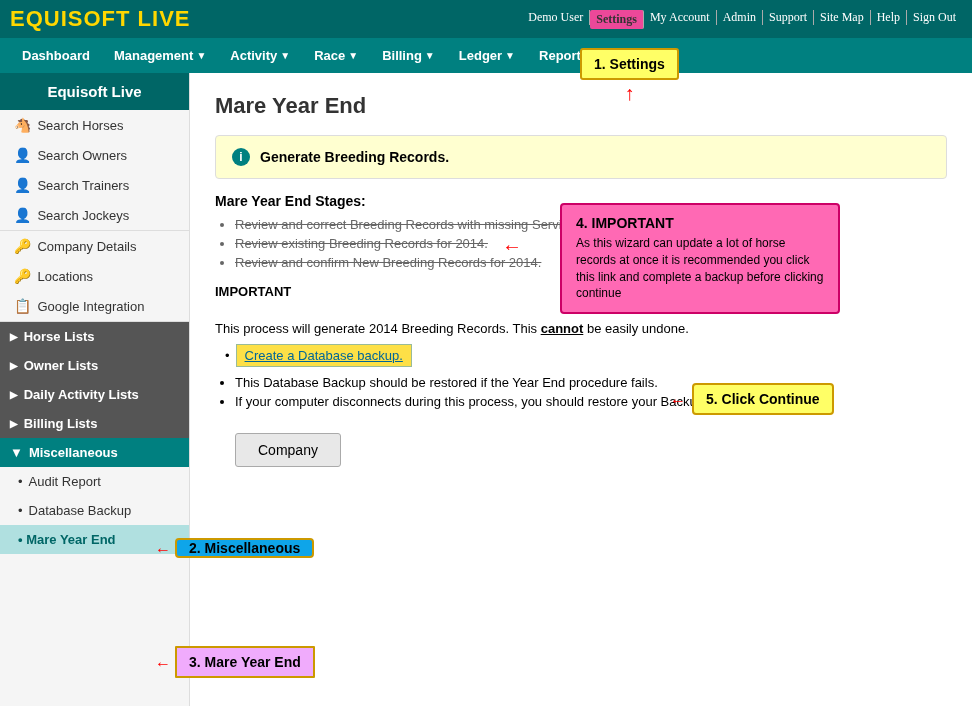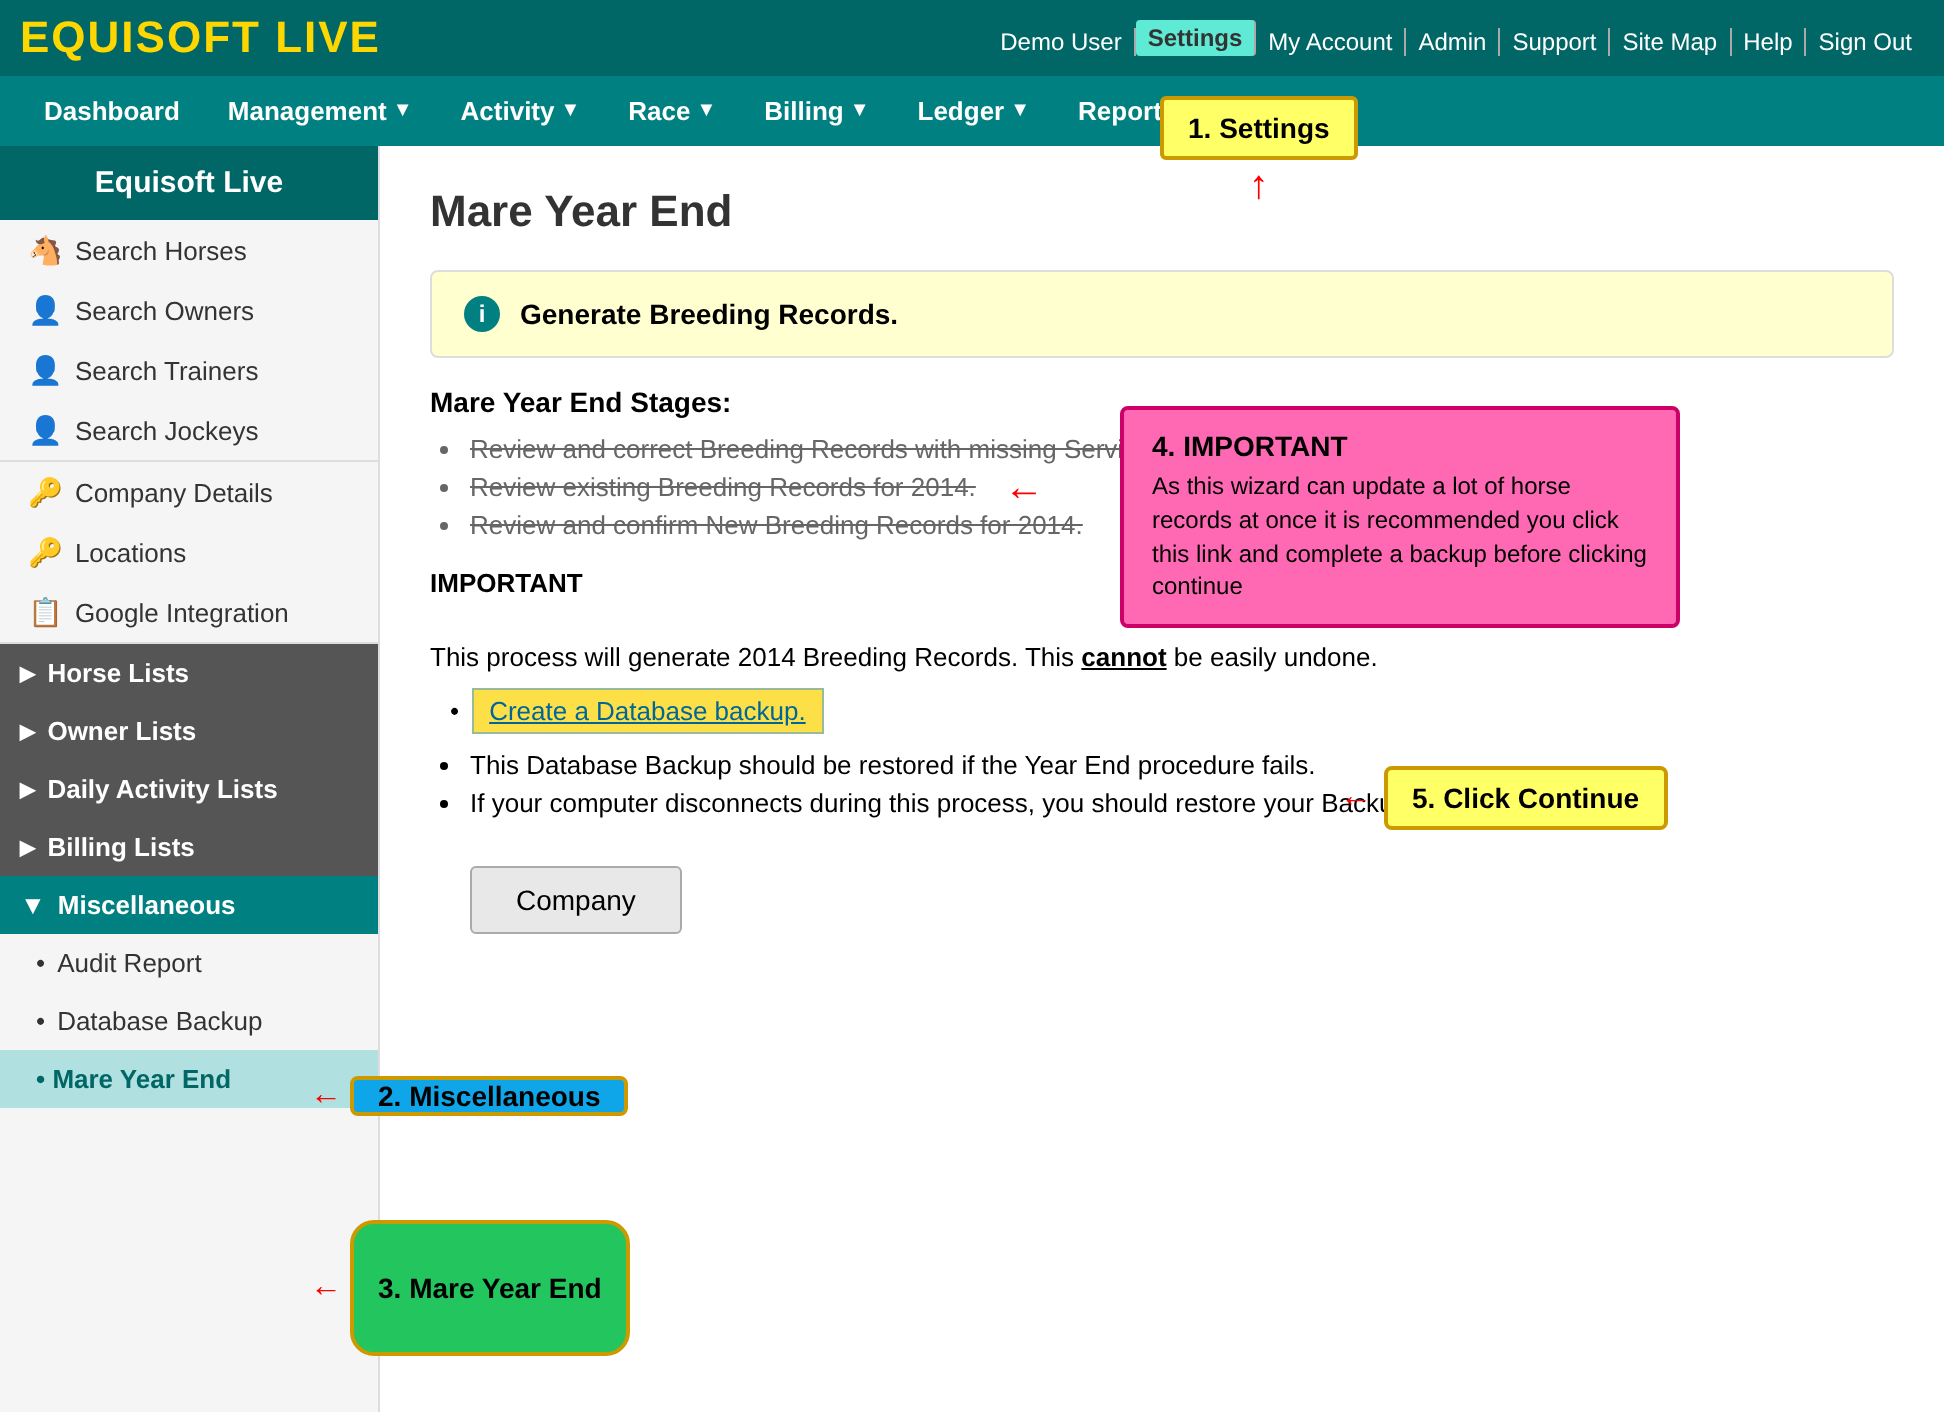--- a/index.html
+++ b/index.html
@@ -18,33 +18,34 @@
       font-size: 22px;
       font-weight: bold;
       color: white;
       letter-spacing: 1px;
     }
     .logo span {
       color: #FFD700;
     }
     .top-links {
       display: flex;
-      align-items: flex-end;
+      align-items: flex-start;
       gap: 0;
       font-size: 12px;
+      font-family: Liberation Serif, serif;
     }
     .top-links a {
       color: white;
       text-decoration: none;
       padding: 0 6px;
       border-right: 1px solid #aaa;
     }
     .top-links a:last-child { border-right: none; }
     .top-links a.active-link {
-      background: #5eead4;
+      background: #ec4899;
       color: #333;
       font-weight: bold;
       padding: 2px 6px;
       border-radius: 2px;
     }
     .demo-user {
       color: white;
       padding: 0 6px;
       border-right: 1px solid #aaa;
       font-size: 12px;
@@ -446,17 +447,17 @@
 
   <div style="position:absolute; bottom:148px; left:155px; z-index:200; display:flex; align-items:center; gap:4px;">
     <div style="color:red; font-size:16px;">←</div>
     <div style="background:#0ea5e9; border:2px solid #cc9900; border-radius:4px; padding:0 12px; font-size:14px; font-weight:bold;">
       <span>2. Miscellaneous</span>
     </div>
   </div>
 
   <div style="position:absolute; bottom:28px; left:155px; z-index:200; display:flex; align-items:center; gap:4px;">
     <div style="color:red; font-size:16px;">←</div>
-    <div style="background:#22c55e; border:2px solid #cc9900; border-radius:12px; padding:24px 12px; font-size:14px; font-weight:bold;">
+    <div style="background:#f0abfc; border:2px solid #cc9900; border-radius:1px; padding:6px 12px; font-size:14px; font-weight:bold;">
       <span>3. Mare Year End</span>
     </div>
   </div>
 </div>
 
 </body></html>

